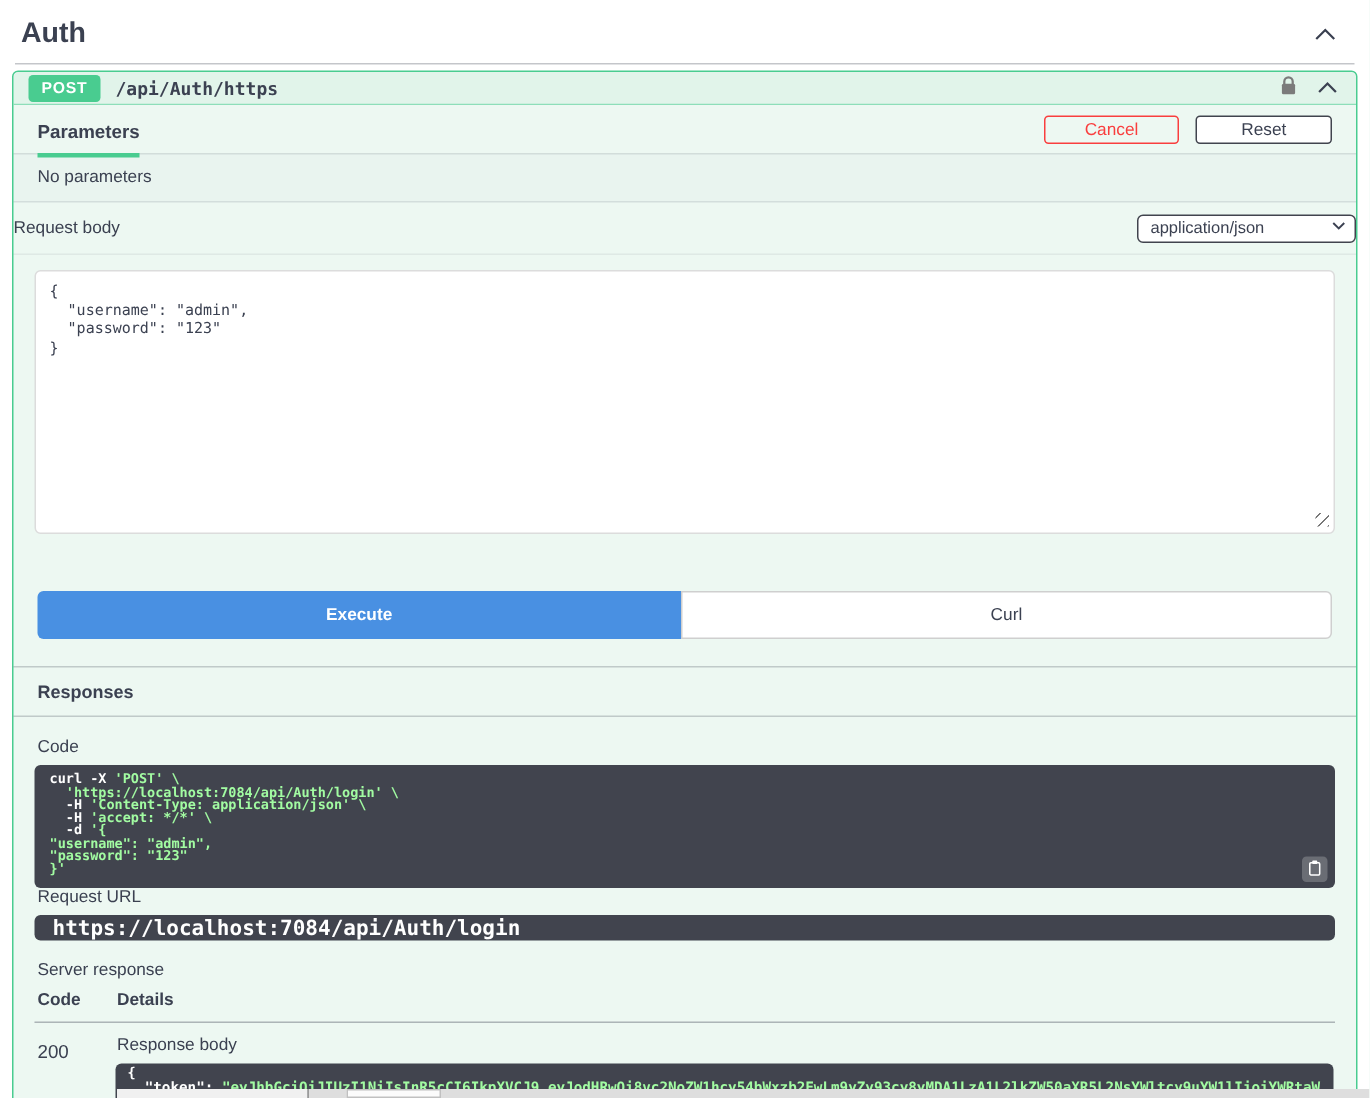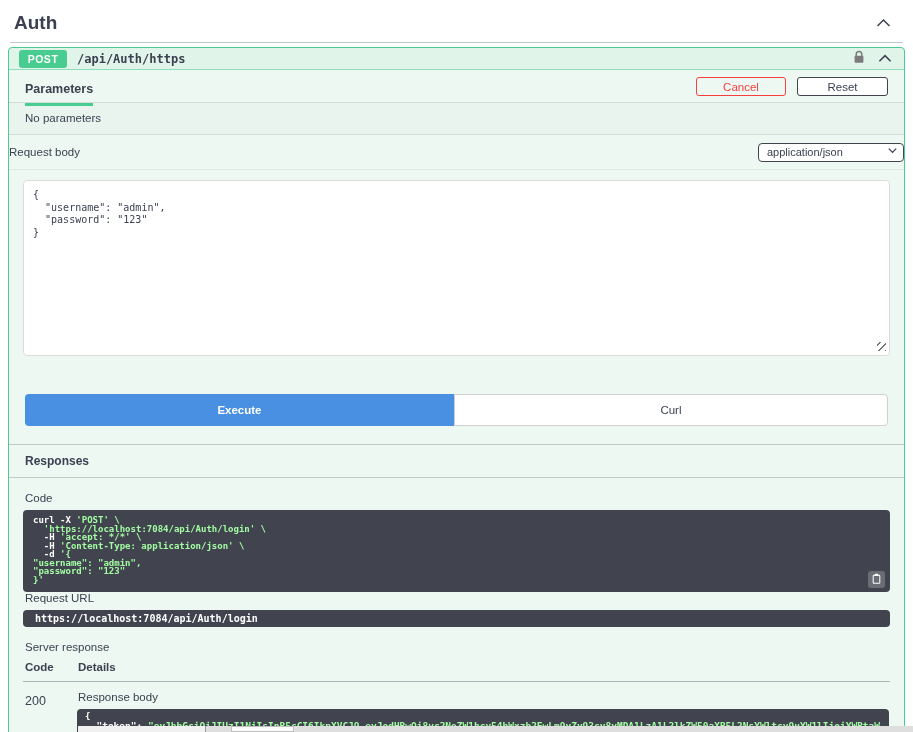--- a/index.html
+++ b/index.html
@@ -74,21 +74,21 @@
     font-weight:bold; white-space:pre; }
   .tok-plain { color:#ffffff; }
   .tok-str { color:#a2fca2; }
 
   .copy-btn { position:absolute; right:5px; bottom:4px; width:17px; height:17px;
     background:rgba(255,255,255,.22); border:none; border-radius:3px; cursor:pointer;
     display:flex; align-items:center; justify-content:center; padding:0; }
 
   .url-label { }
   .url-block { padding:4px 12px 3px; font-family:"DejaVu Sans Mono", monospace;
-    font-size:10px; line-height:10px; font-weight:bold; color:#fff; }
+    font-size:14px; line-height:10px; font-weight:bold; color:#fff; }
 
   .server-label { margin:14px 0 8px 2px; }
   table.resp-table { width:100%; border-collapse:collapse; }
   table.resp-table th { text-align:left; font-size:11.5px; font-weight:bold; color:#3b4151;
     padding:0 0 8px 2px; border-bottom:1px solid rgba(59,65,81,.2); }
   th.code-col { width:53px; }
   td.code-cell { vertical-align:top; font-size:12.5px; color:#3b4151; padding:12px 0 0 2px; }
   td.details-cell { padding-top:7px; }
   .respbody-label { font-size:11.5px; color:#3b4151; margin:2px 0 6px 1px; }
   .resp-pre { padding:3px 8px 8px; font-family:"DejaVu Sans Mono", monospace;
@@ -182,22 +182,22 @@
 
     <div class="responses-section">
       <div class="responses-header">Responses</div>
       <div class="responses-inner">
 
         <div class="small-label">Code</div>
         <div class="dark-block curl-block">
           <div>
               <div class="code-line"><span class="tok-plain">curl -X </span><span class="tok-str">'POST' \</span></div>
               <div class="code-line"><span class="tok-plain">  </span><span class="tok-str">'https://localhost:7084/api/Auth/login' \</span></div>
+              <div class="code-line"><span class="tok-plain">  -H </span><span class="tok-str">'Content-Type: application/json' \</span></div>
               <div class="code-line"><span class="tok-plain">  -H </span><span class="tok-str">'accept: */*' \</span></div>
-              <div class="code-line"><span class="tok-plain">  -H </span><span class="tok-str">'Content-Type: application/json' \</span></div>
               <div class="code-line"><span class="tok-plain">  -d </span><span class="tok-str">'{</span></div>
               <div class="code-line"><span class="tok-str">"username": "admin",</span></div>
               <div class="code-line"><span class="tok-str">"password": "123"</span></div>
               <div class="code-line"><span class="tok-str">}'</span></div>
             </div>
           <button class="copy-btn">
             <span>
               <svg width="9" height="11" viewBox="0 0 12 15">
                 <rect x="1.5" y="3" width="9" height="11" rx="1" fill="none" stroke="#fff" stroke-width="1.4"></rect>
                 <rect x="3.8" y="1" width="4.4" height="3" rx="0.6" fill="#fff"></rect>

